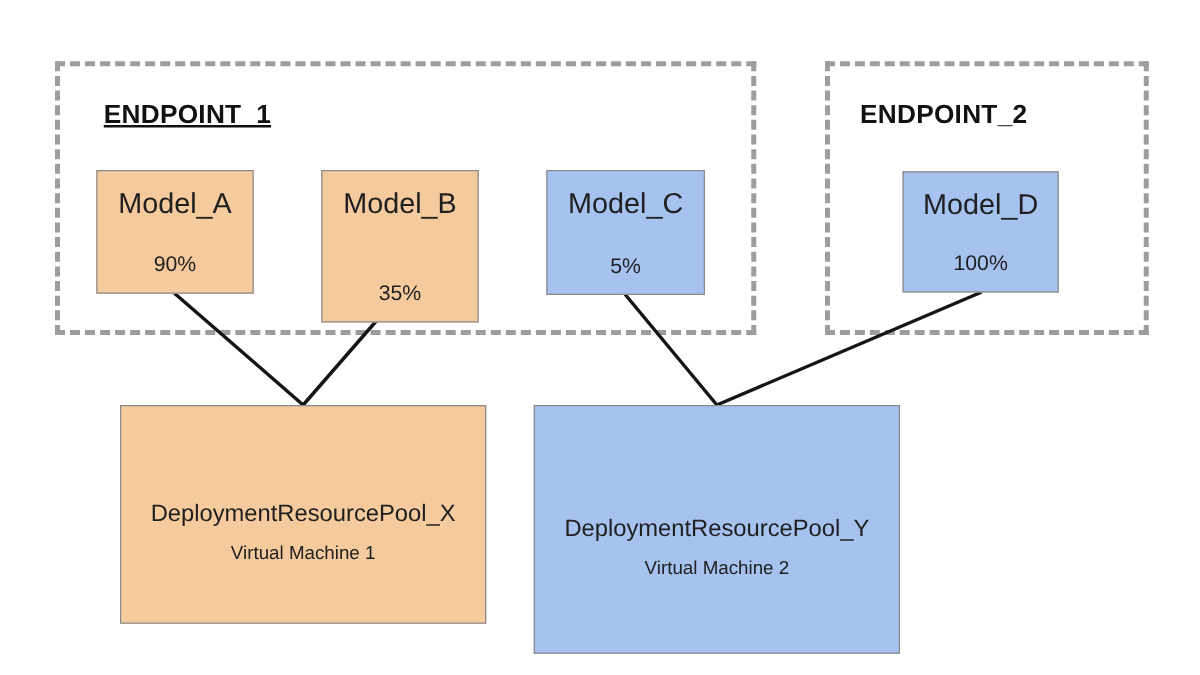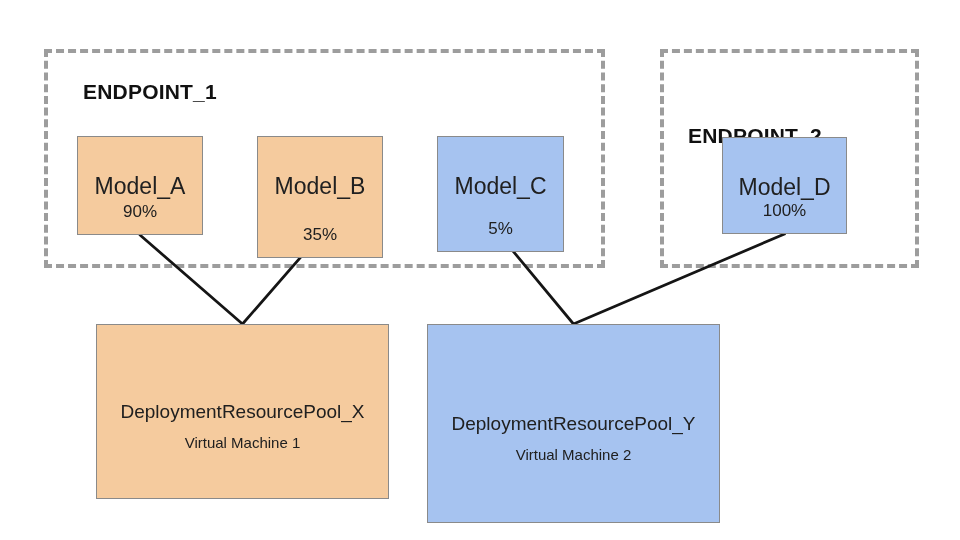--- a/index.html
+++ b/index.html
@@ -22,22 +22,22 @@
   .endpoint-1 { left: 44px;  top: 49px; width: 561px; height: 219px; }
   .endpoint-2 { left: 660px; top: 49px; width: 259px; height: 219px; }
   .endpoint-label {
     position: absolute;
     font-size: 21px;
     font-weight: 700;
     color: #111111;
     letter-spacing: 0.2px;
     white-space: nowrap;
   }
-  .endpoint-1 .endpoint-label { left: 35px; top: 27px; }
-  .endpoint-2 .endpoint-label { left: 24px; top: 27px; margin-top: 44px; }
+  .endpoint-1 .endpoint-label { left: 35px; top: 27px; text-decoration: underline; }
+  .endpoint-2 .endpoint-label { left: 24px; top: 27px; }
 
   svg.connectors {
     position: absolute;
     left: 0; top: 0;
     width: 960px; height: 540px;
     z-index: 1;
     pointer-events: none;
   }
 
   .node {
@@ -48,23 +48,23 @@
     display: flex;
     flex-direction: column;
     align-items: center;
   }
   .model-node {
     justify-content: space-between;
     padding: 13px 4px 14px 4px;
   }
   .model-a { left: 77px;  top: 136px; width: 126px; height: 99px; }
   .model-b { left: 257px; top: 136px; width: 126px; height: 122px; }
-  .model-c { left: 437px; top: 136px; width: 127px; height: 116px; }
+  .model-c { left: 437px; top: 136px; width: 127px; height: 100px; }
   .model-d { left: 722px; top: 137px; width: 125px; height: 97px; }
-  .model-label   { font-size: 23px; line-height: 1.1; margin-top: 24px; }
+  .model-label   { font-size: 23px; line-height: 1.1; }
   .model-traffic { font-size: 17px; line-height: 1; }
 
   .pool-node {
     justify-content: center;
     padding-top: 30px;
   }
   .pool-x { left: 96px;  top: 324px; width: 293px; height: 175px; }
   .pool-y { left: 427px; top: 324px; width: 293px; height: 199px; }
   .pool-label    { font-size: 19px; line-height: 1.2; }
   .pool-sublabel { font-size: 15px; line-height: 1.2; margin-top: 10px; }

